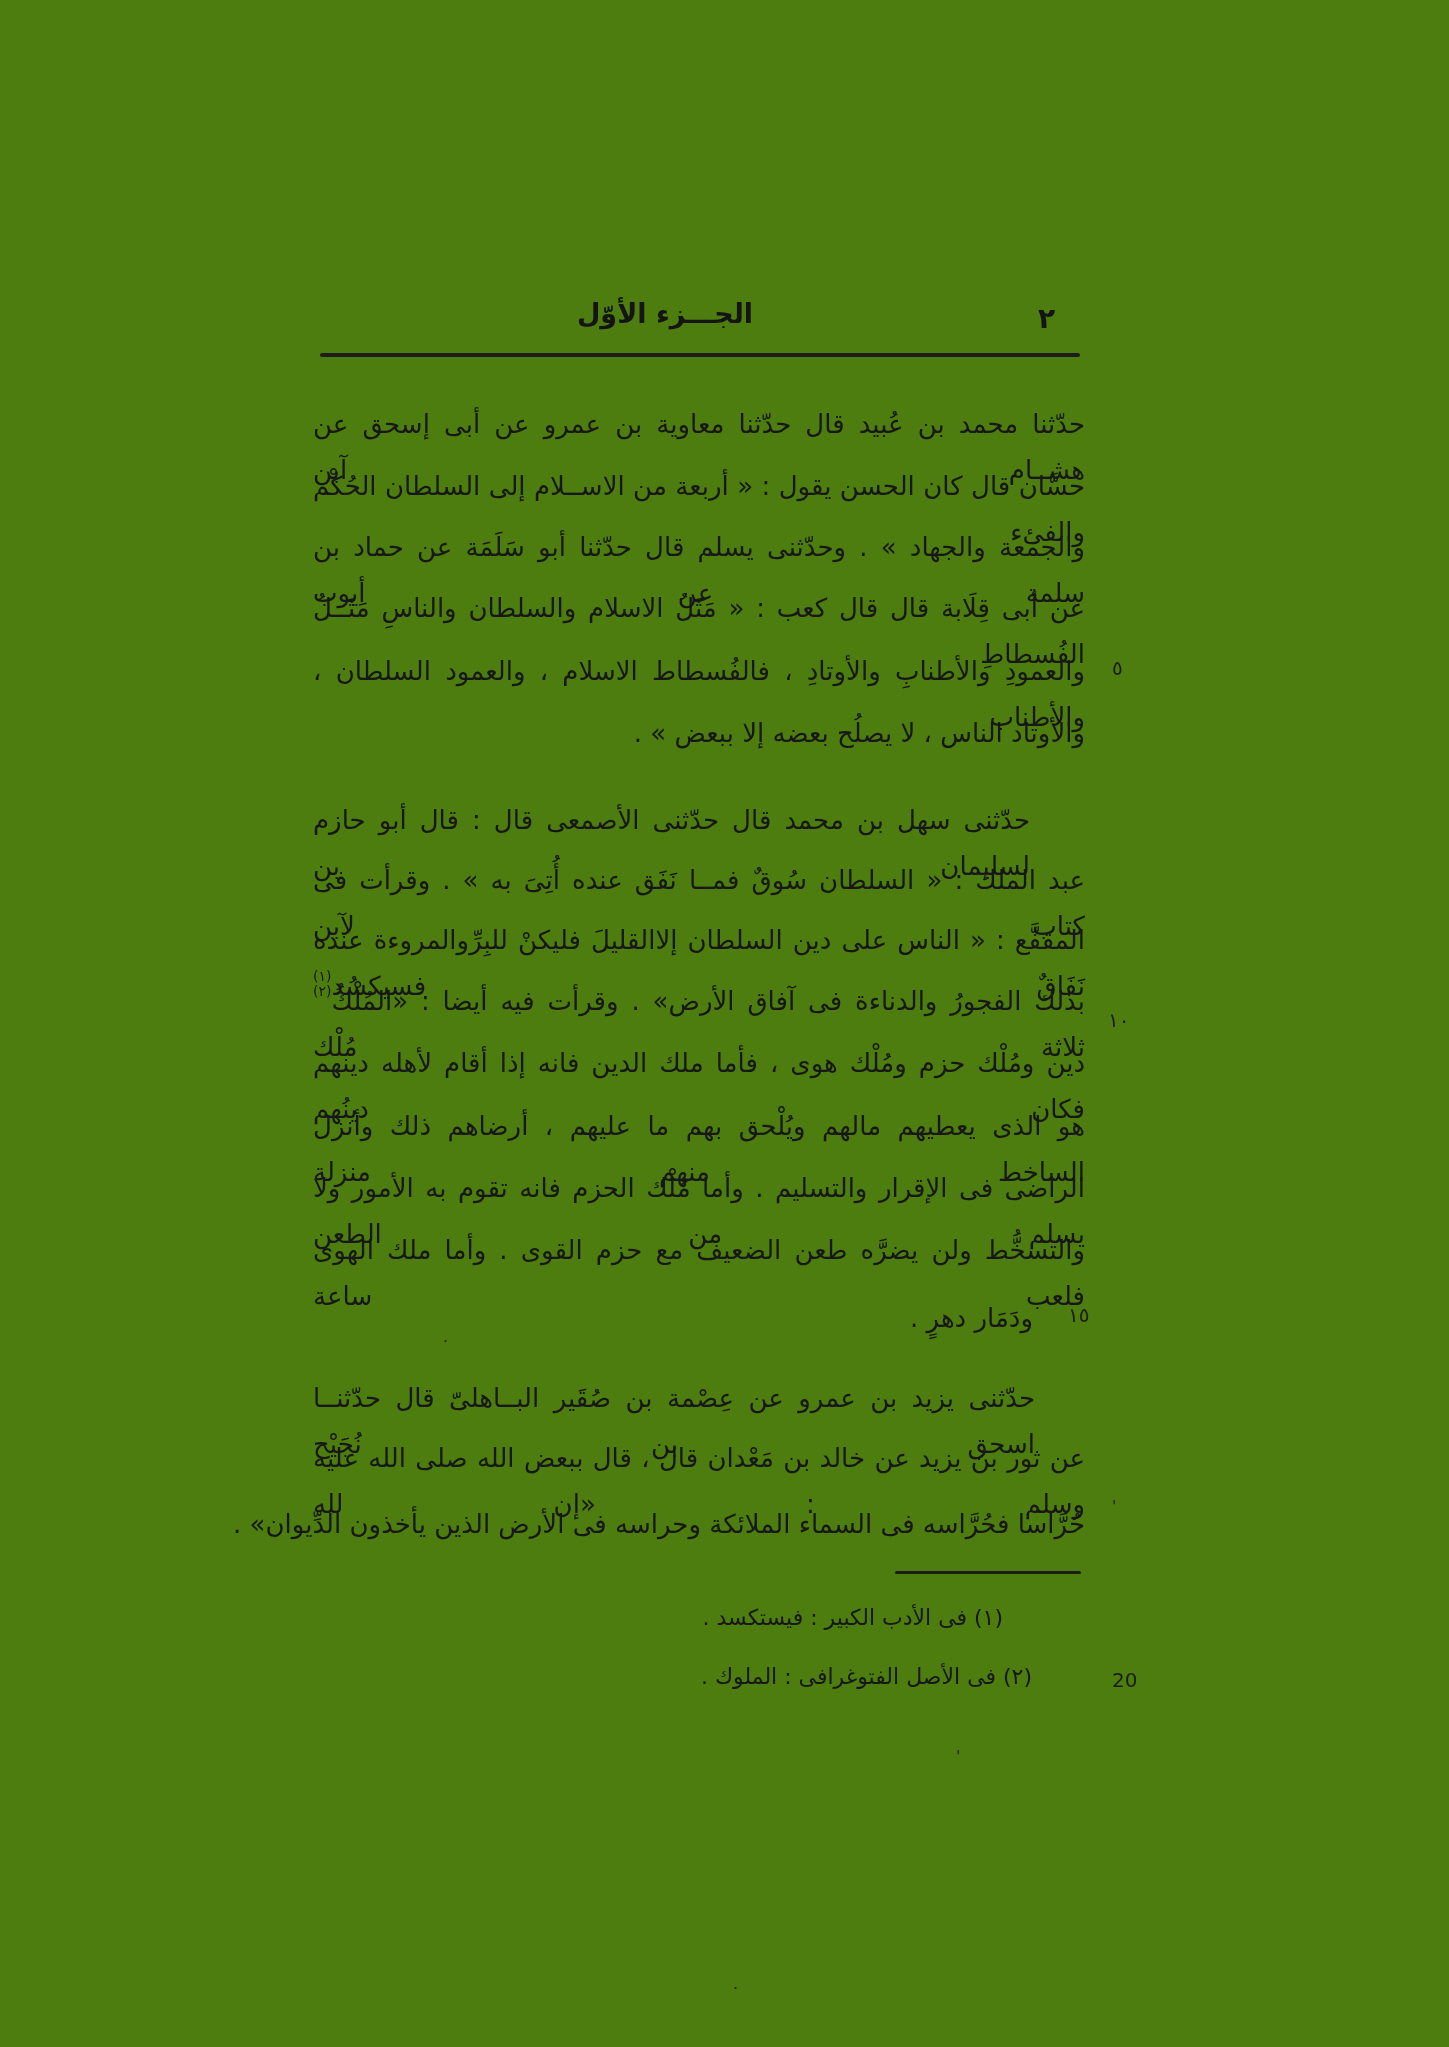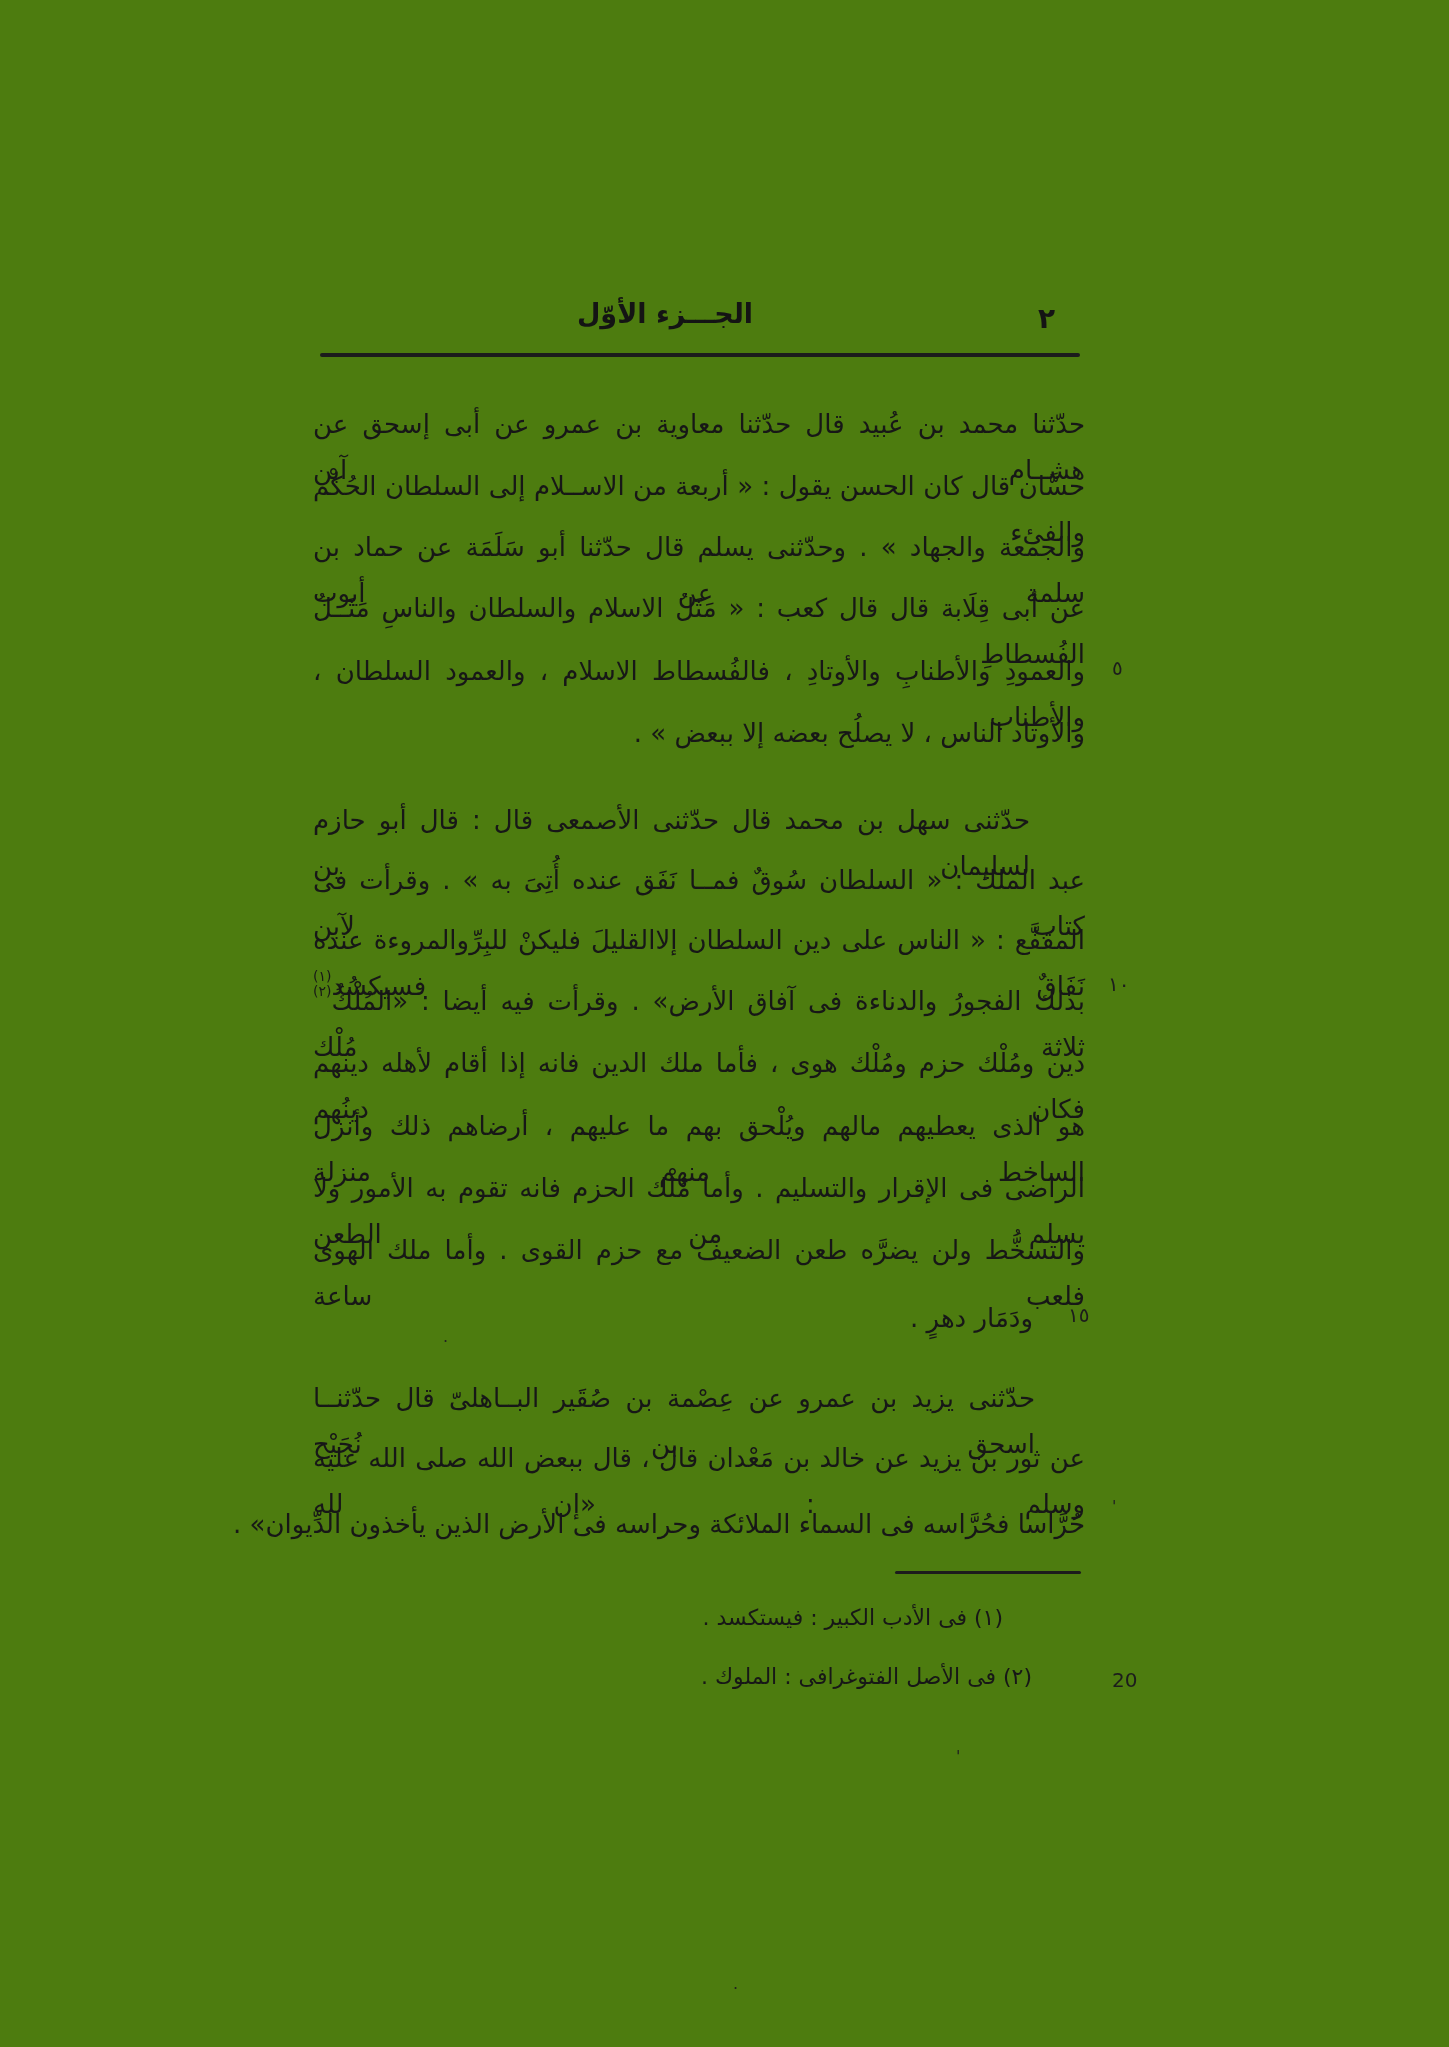--- a/index.html
+++ b/index.html
@@ -87,21 +87,21 @@
       <div class="bodyline justify" lang="ar" style="top: 1165px; right: 364px; width: 772px;"><span>الراضى فى الإقرار والتسليم . وأما مُلْك الحزم فانه تقوم به الأمور ولا يسلم من الطعن</span></div>
       <div class="bodyline justify" lang="ar" style="top: 1227px; right: 364px; width: 772px;"><span>والتسخُّط ولن يضرَّه طعن الضعيف مع حزم القوى . وأما ملك الهوى فلعب ساعة</span></div>
       <div class="bodyline right" lang="ar" style="top: 1295px; right: 416px;"><span>ودَمَار دهرٍ .</span></div>
       <div class="bodyline justify" lang="ar" style="top: 1375px; right: 414px; width: 722px;"><span>حدّثنى يزيد بن عمرو عن عِصْمة بن صُقَير البــاهلىّ قال حدّثنــا اسحق بن نُجَيْح</span></div>
       <div class="bodyline justify" lang="ar" style="top: 1435px; right: 364px; width: 772px;"><span>عن ثور بن يزيد عن خالد بن مَعْدان قال ، قال ببعض الله صلى الله عليه وسلم : «إن لله</span></div>
       <div class="bodyline right" lang="ar" style="top: 1501px; right: 364px;"><span>حُرَّاسا فحُرَّاسه فى السماء الملائكة وحراسه فى الأرض الذين يأخذون الدِّيوان» .</span></div>
     </div>
 
   <div id="margin-markers">
       <div class="margin-marker" style="left: 1112px; top: 656px;">٥</div>
-      <div class="margin-marker" style="left: 1108px; top: 972px;">١٠</div>
+      <div class="margin-marker" style="left: 1108px; top: 1008px;">١٠</div>
       <div class="margin-marker" style="left: 1068px; top: 1303px;">١٥</div>
       <div class="margin-marker" style="left: 1112px; top: 1668px;">20</div>
     </div>
 
   <div class="rule" id="footnote-separator" style="left: 895px; top: 1571px; width: 186px; height: 3px;"></div>
 
   <div id="footnotes">
       <div class="footnote" lang="ar" style="right: 446px; top: 1598px;">(١) فى الأدب الكبير : فيستكسد .</div>
       <div class="footnote" lang="ar" style="right: 417px; top: 1657px; text-align: right;">(٢) فى الأصل الفتوغرافى : الملوك .</div>
     </div>

